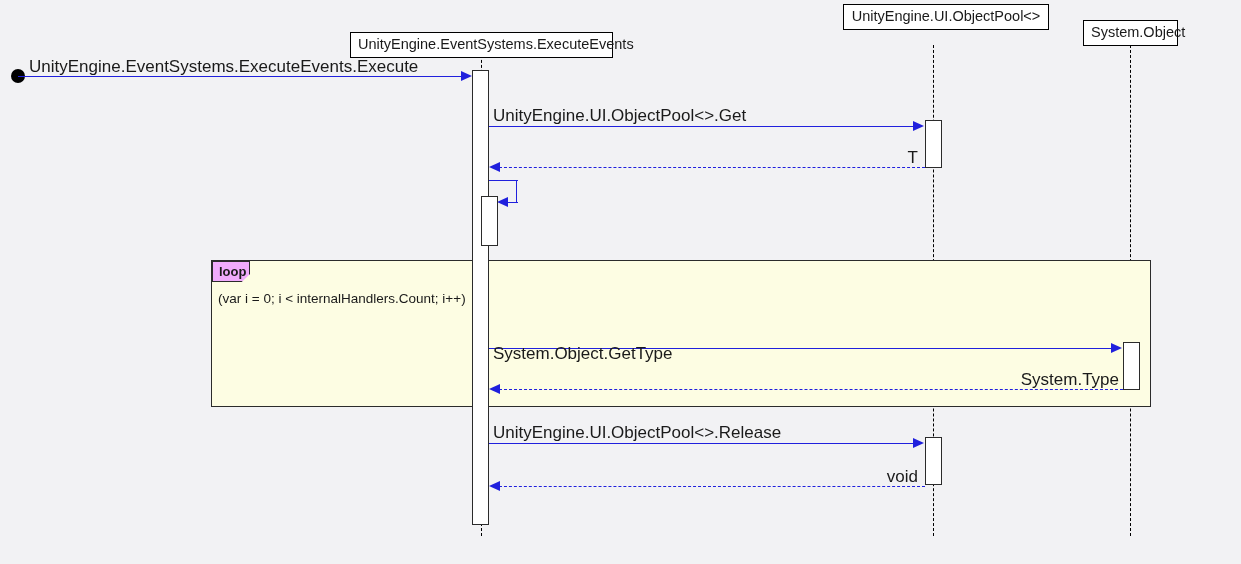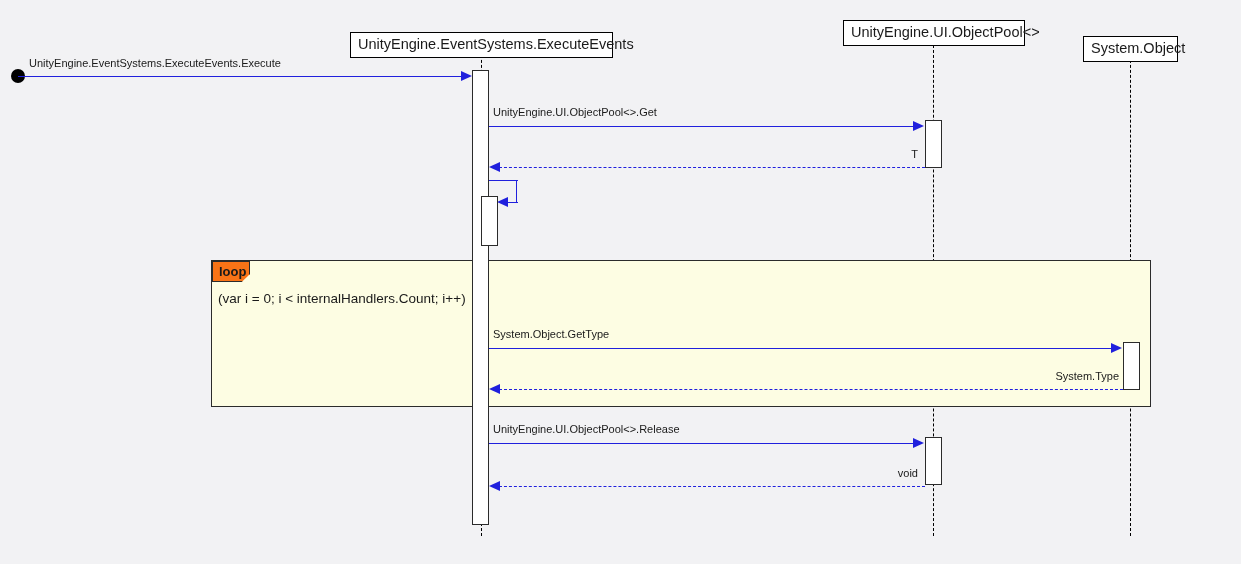--- a/index.html
+++ b/index.html
@@ -57,40 +57,40 @@
   }
   .arrow-l{
     position:absolute;
     width:0;height:0;
     border-top:5.5px solid transparent;
     border-bottom:5.5px solid transparent;
     border-right:11px solid #2020dd;
   }
   .msg-label{
     position:absolute;
-    font-size:11px;
+    font-size:17px;
     color:#1a1a1a;
     white-space:nowrap;
   }
   .msg-label.right-al{text-align:right;}
   .start-dot{
     position:absolute;
     width:14px;height:14px;
     border-radius:50%;
     background:#000;
   }
   .frame{
     position:absolute;
     box-sizing:border-box;
     border:1.8px solid #2b2b2b;
     background:#fdfde3;
   }
   .frame-tab{
     position:absolute;
-    background:#f97316;
+    background:#f0abfc;
     border:1.4px solid #2b2b2b;
     font-size:13px;
     font-weight:bold;
     color:#1a1a1a;
     line-height:17px;
     padding:1px 7px 1px 6px;
     box-sizing:border-box;
     clip-path:polygon(0 0, 100% 0, 100% 62%, 78% 100%, 0 100%);
   }
   .frame-cond{
@@ -107,22 +107,22 @@
 
   <div class="lifeline-dash" style="left:481px;top:45px;height:491px;"></div>
   <div class="lifeline-dash" style="left:933px;top:45px;height:491px;"></div>
   <div class="lifeline-dash" style="left:1130px;top:45px;height:491px;"></div>
 
   <div class="frame" style="left:211px;top:260px;width:940px;height:147px;"></div>
   <div class="frame-tab" style="left:212px;top:261px;width:38px;height:21px;">loop</div>
   <div class="frame-cond" style="left:218px;top:291px;">(var i = 0; i &lt; internalHandlers.Count; i++)</div>
 
   <div class="lifeline-head" style="left:350px;top:20px;width:263px;margin-top:12px;">UnityEngine.EventSystems.ExecuteEvents</div>
-  <div class="lifeline-head" style="left:843px;top:20px;width:182px;">UnityEngine.UI.ObjectPool&lt;&gt;</div>
-  <div class="lifeline-head" style="left:1083px;top:36px;width:95px;">System.Object</div>
+  <div class="lifeline-head" style="left:843px;top:4px;width:206px;">UnityEngine.UI.ObjectPool&lt;&gt;</div>
+  <div class="lifeline-head" style="left:1083px;top:20px;width:95px;">System.Object</div>
 
   <div class="activation" style="left:472px;top:70px;width:17px;height:455px;"></div>
 
   <div class="start-dot" style="left:11px;top:69px;"></div>
   <div class="msg-line" style="left:18px;top:76px;width:444px;"></div>
   <div class="arrow-r" style="left:461px;top:70.5px;"></div>
   <div class="msg-label" style="left:29px;top:57px;">UnityEngine.EventSystems.ExecuteEvents.Execute</div>
 
   <div class="msg-line" style="left:489px;top:126px;width:425px;"></div>
   <div class="arrow-r" style="left:913px;top:120.5px;"></div>
@@ -136,21 +136,21 @@
 
   <div class="msg-line" style="left:489px;top:180px;width:29px;"></div>
   <div class="vline" style="left:516px;top:180px;height:22px;"></div>
   <div class="msg-line" style="left:503px;top:202px;width:15px;"></div>
   <div class="arrow-l" style="left:497px;top:196.5px;"></div>
 
   <div class="activation" style="left:481px;top:196px;width:17px;height:50px;"></div>
 
   <div class="msg-line" style="left:489px;top:348px;width:623px;"></div>
   <div class="arrow-r" style="left:1111px;top:342.5px;"></div>
-  <div class="msg-label" style="left:493px;top:328px;text-align:right;">System.Object.GetType</div>
+  <div class="msg-label" style="left:493px;top:344px;text-align:right;">System.Object.GetType</div>
 
   <div class="activation" style="left:1123px;top:342px;width:17px;height:48px;"></div>
 
   <div class="msg-line ret" style="left:494px;top:389px;width:629px;"></div>
   <div class="arrow-l" style="left:489px;top:383.5px;"></div>
   <div class="msg-label right-al" style="left:1000px;top:370px;width:119px;">System.Type</div>
 
   <div class="msg-line" style="left:489px;top:443px;width:425px;"></div>
   <div class="arrow-r" style="left:913px;top:437.5px;"></div>
   <div class="msg-label" style="left:493px;top:423px;">UnityEngine.UI.ObjectPool&lt;&gt;.Release</div>

